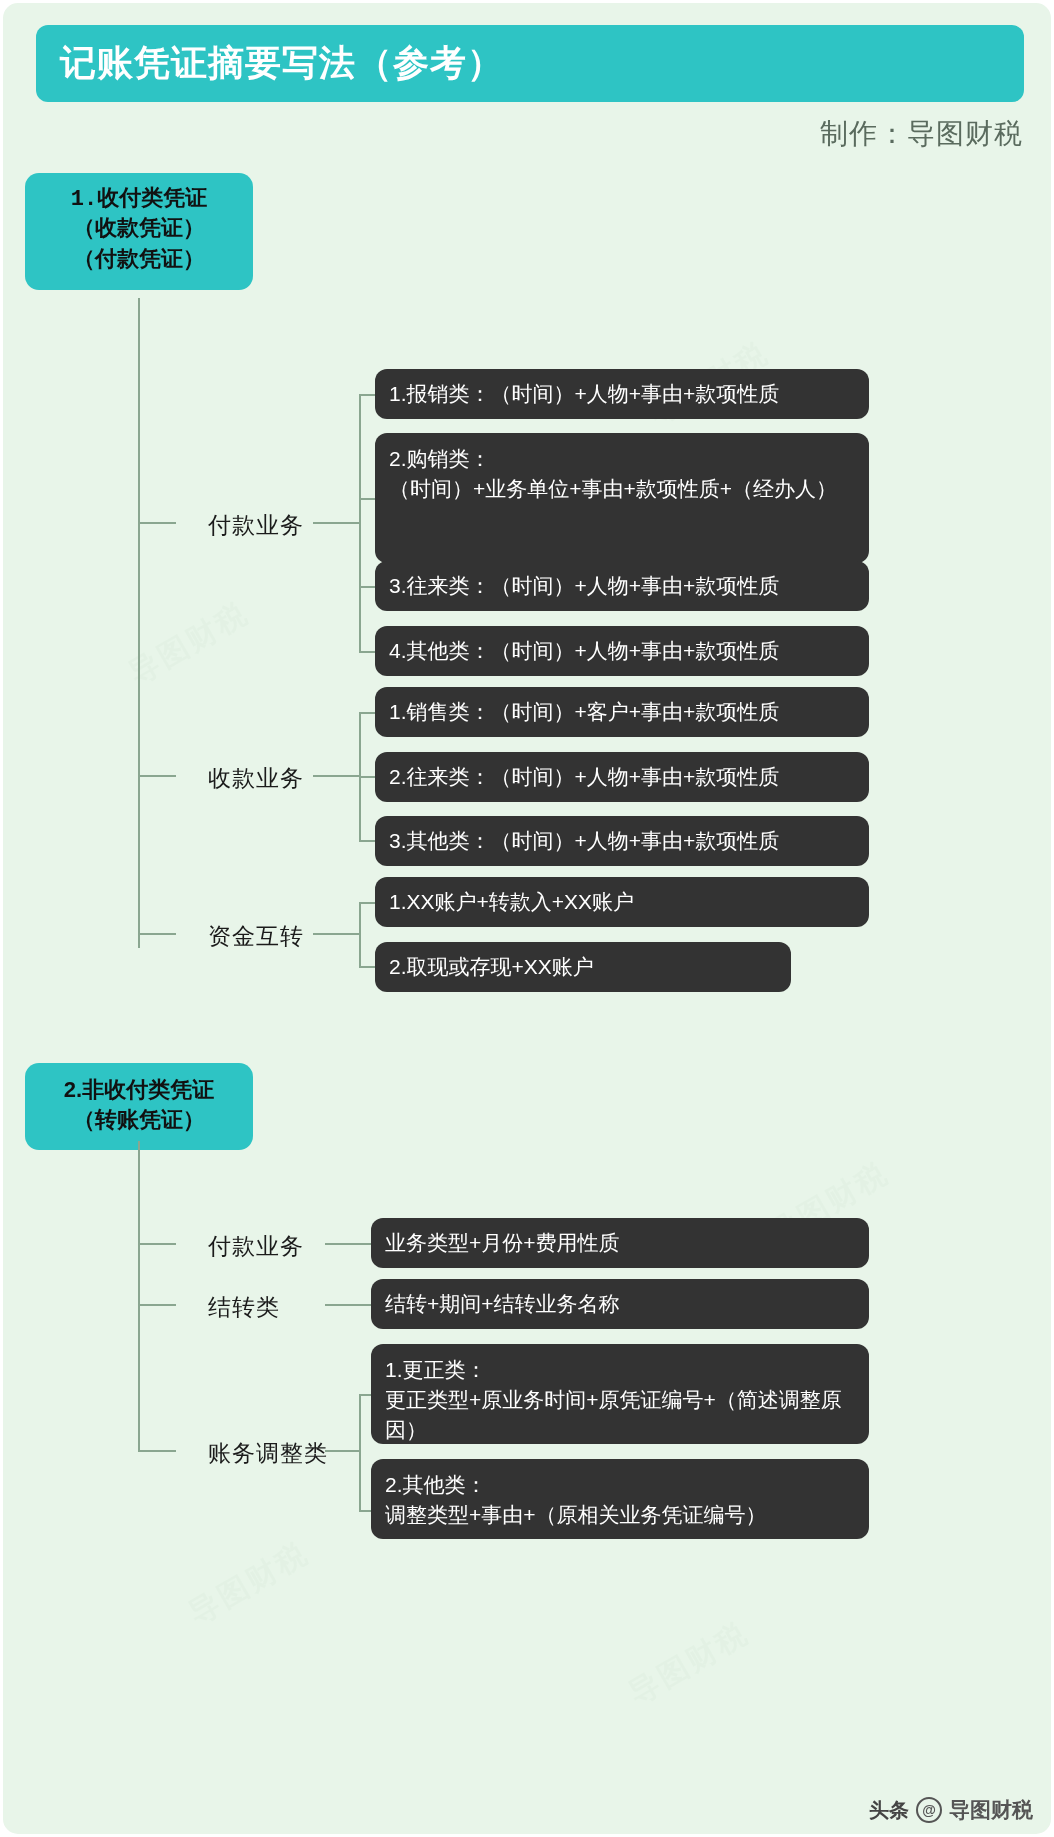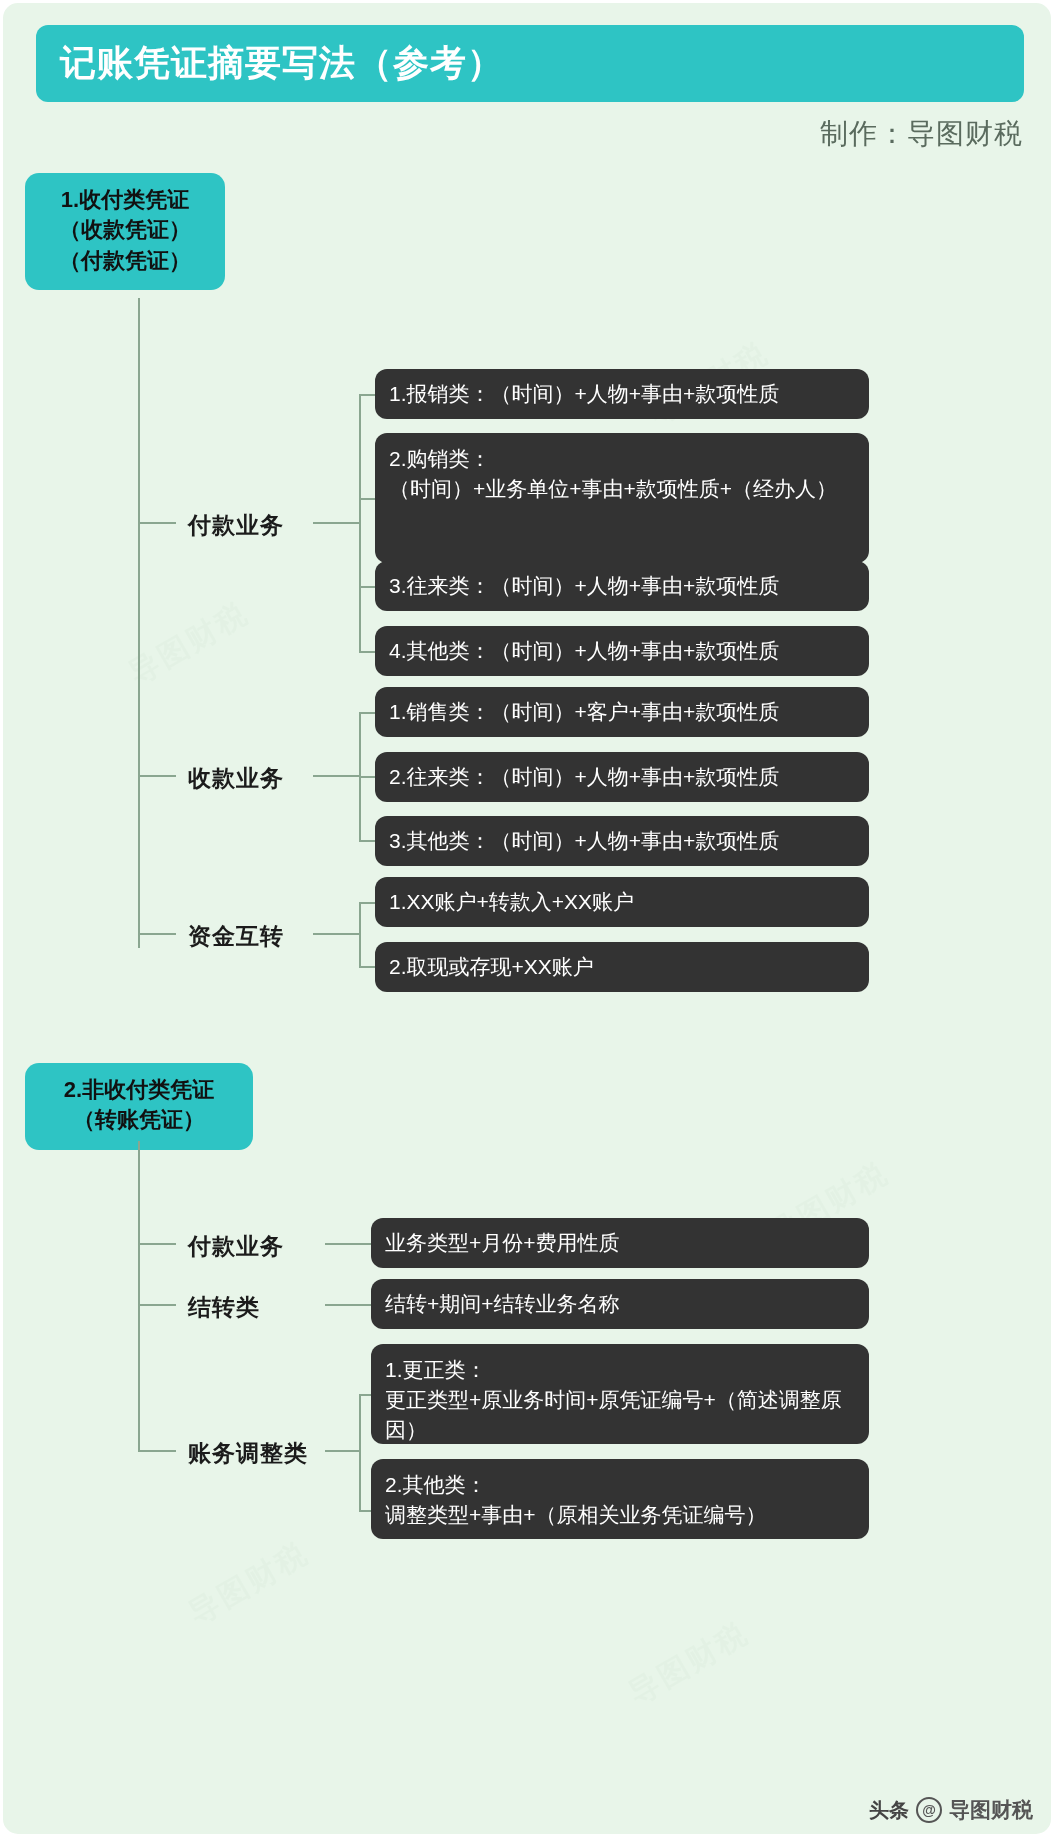--- a/index.html
+++ b/index.html
@@ -74,21 +74,21 @@
     background: #2ec4c4;
     border-radius: 14px;
     box-sizing: border-box;
     padding: 12px 16px 14px 16px;
     color: #111111;
     font-size: 22px;
     font-weight: bold;
     line-height: 1.38;
     text-align: center;
   }
-  #root1 { left: 22px; top: 170px;  width: 200px; }
+  #root1 { left: 22px; top: 170px;  width: 228px; font-family: Liberation Mono, monospace; }
   #root2 { left: 22px; top: 1060px; width: 228px; }
 
   
   .leaf {
     position: absolute;
     background: #333333;
     border-radius: 12px;
     color: #ffffff;
     font-size: 21px;
     line-height: 1.42;
@@ -100,24 +100,25 @@
   .leaf.ml {                 
     align-items: flex-start;
     padding-top: 11px;
   }
   .leaf .ltext { display: block; white-space: pre-line; }
 
   
   .mid-label {
     position: absolute;
     font-size: 23px;
-    font-weight: bold;
+    font-weight: normal;
     color: #1b1b1b;
     white-space: nowrap;
     letter-spacing: 1px;
+    margin-left: 20px;
   }
 
   
   .ln {
     position: absolute;
     background: #8aa690;
   }
   .ln.h { height: 2px; }
   .ln.v { width: 2px; }
 
@@ -218,21 +219,21 @@
 
   <div class="mid-label" style="left:185px; top:918px;">资金互转</div>
   <div class="ln h" style="left:310px; top:930px; width:46px;"></div>
   <div class="ln v" style="left:356px; top:899px; height:65px;"></div>
   <div class="ln h" style="left:356px; top:899px; width:20px;"></div>
   <div class="ln h" style="left:356px; top:963px; width:20px;"></div>
 
   <div class="leaf" style="left:372px; top:874px; width:494px; height:50px;">
     <span class="ltext">1.XX账户+转款入+XX账户</span>
   </div>
-  <div class="leaf" style="left:372px; top:939px; width:494px; height:50px;">
+  <div class="leaf" style="left:372px; top:939px; width:416px; height:50px;">
     <span class="ltext">2.取现或存现+XX账户</span>
   </div>
 
   <div class="root-node" id="root2" style="white-space:pre-line;">2.非收付类凭证
 （转账凭证）</div>
 
   <div class="ln v" style="left:135px; top:1138px; height:310px;"></div>
 
   <div class="ln h" style="left:135px; top:1240px; width:38px;"></div>
   <div class="ln h" style="left:135px; top:1301px; width:38px;"></div>

